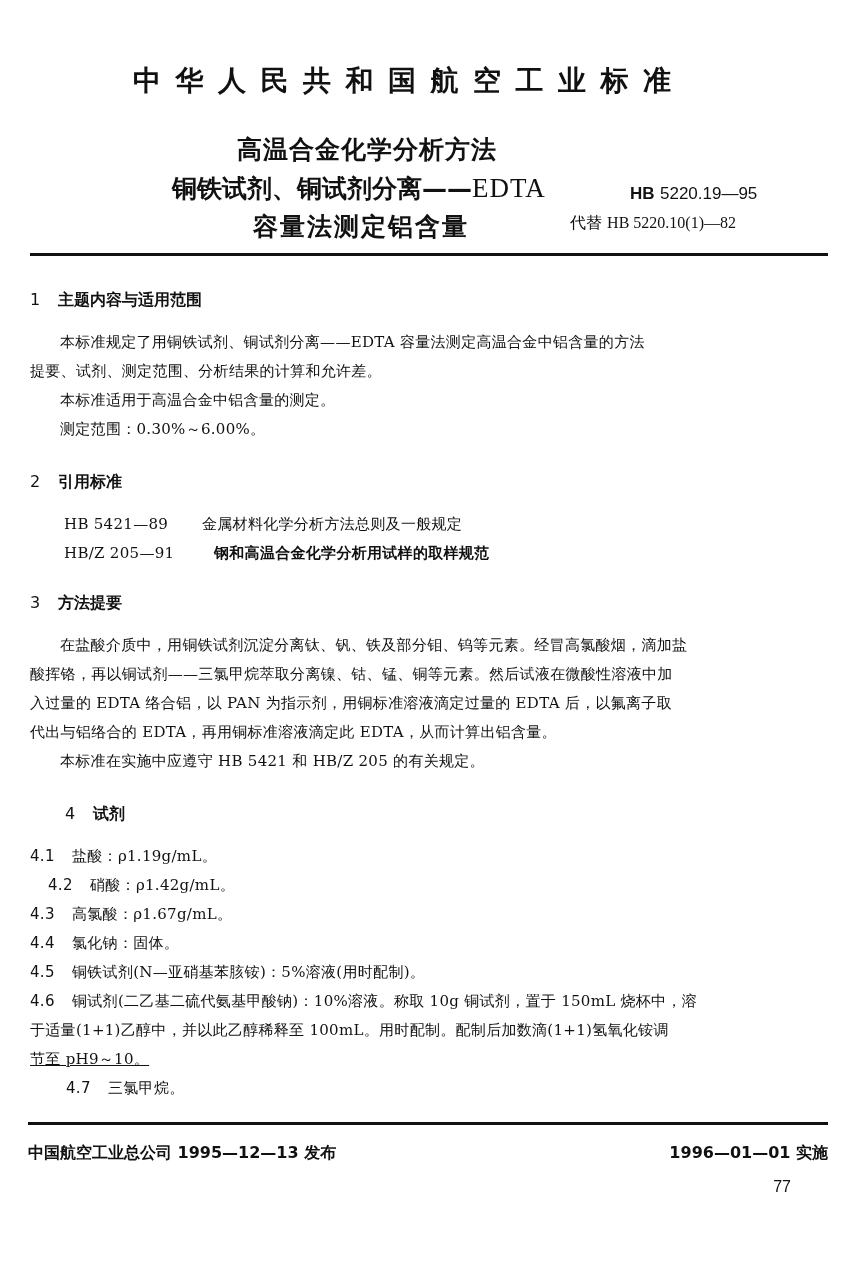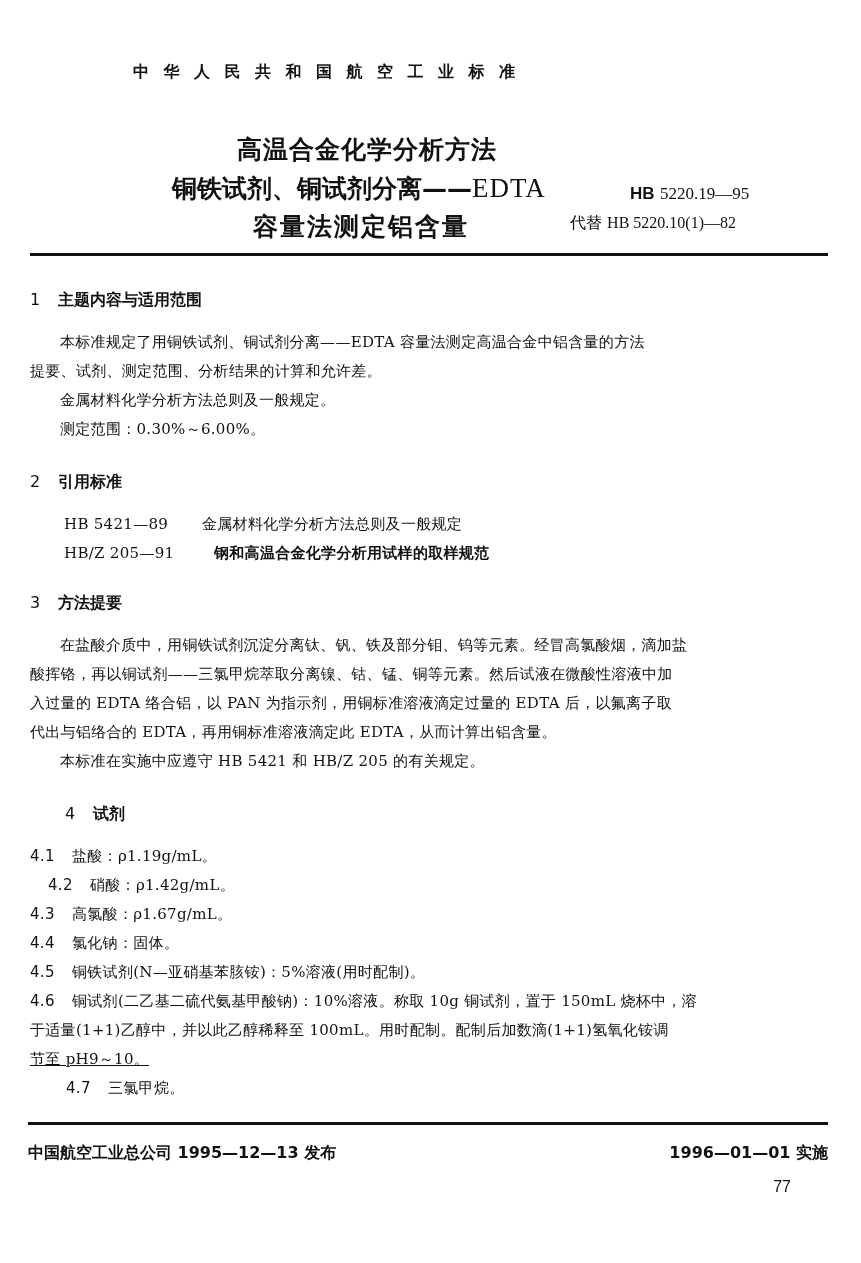--- a/index.html
+++ b/index.html
@@ -5,32 +5,32 @@
   html, body { margin: 0; padding: 0; background: #ffffff; }
   body {
     width: 861px; height: 1263px; position: relative; overflow: hidden;
     color: #111111;
     font-family: "DejaVu Serif", "Liberation Serif", serif;
   }
   .abs { position: absolute; white-space: nowrap; }
   .sans { font-family: "DejaVu Sans", "Liberation Sans", sans-serif; }
 
   .std-header {
-    left: 133px; top: 62px; font-size: 16px; font-weight: bold;
+    left: 133px; top: 62px; font-size: 28px; font-weight: bold;
     letter-spacing: 14.5px;
   }
   .title-line { font-size: 25px; font-weight: bold; }
   .t1 { left: 237px; top: 133px; letter-spacing: 1px; }
   .t2 { left: 172px; top: 172px; letter-spacing: 0px; }
   .t2 .latin { font-weight: normal; font-family: "Liberation Serif", serif; font-size: 27px; letter-spacing: 1px; }
   .t3 { left: 253px; top: 210px; letter-spacing: 2px; }
 
   .std-no { left: 630px; top: 183px; font-size: 17px; }
   .std-no .hb { font-weight: bold; font-family: Liberation Sans, sans-serif; }
-  .std-no .num { font-family: Liberation Serif, serif; }
+  .std-no .num { font-family: Liberation Sans, sans-serif; }
   .replaces { left: 570px; top: 213px; font-size: 16px; }
   .replaces .num { font-family: "Liberation Serif", serif; }
 
   .rule { position: absolute; background: #111111; }
   .rule-top { left: 30px; width: 798px; top: 253px; height: 3px; }
   .rule-bottom { left: 28px; width: 800px; top: 1122px; height: 3px; }
 
   .h { font-size: 16px; font-weight: bold; font-family: "DejaVu Sans", "Liberation Sans", sans-serif; }
   .h .no { font-weight: normal; display: inline-block; width: 28px; }
 
@@ -60,21 +60,21 @@
   <span class="num">HB 5220.10(1)—82</span>
 </div>
 
 <div class="rule rule-top"></div>
 
 <div class="abs h" style="left:30px; top:290px;">
   <span class="no">1</span><span>主题内容与适用范围</span>
 </div>
 <div class="abs p" style="left:60px; top:333px;">本标准规定了用铜铁试剂、铜试剂分离——EDTA 容量法测定高温合金中铝含量的方法</div>
 <div class="abs p" style="left:30px; top:362px;">提要、试剂、测定范围、分析结果的计算和允许差。</div>
-<div class="abs p" style="left:60px; top:391px;">金属材料化学分析方法总则及一般规定。</div>
+<div class="abs p" style="left:60px; top:391px;">本标准适用于高温合金中铝含量的测定。</div>
 <div class="abs p" style="left:60px; top:420px;">测定范围：0.30%～6.00%。</div>
 
 <div class="abs h" style="left:30px; top:472px;">
   <span class="no">2</span><span>引用标准</span>
 </div>
 <div class="abs p" style="left:64px; top:515px;">
   <span style="display:inline-block; width:138px;">HB 5421—89</span><span>金属材料化学分析方法总则及一般规定</span>
 </div>
 <div class="abs p" style="left:64px; top:544px;">
   <span style="display:inline-block; width:150px;">HB/Z 205—91</span><span style="font-weight:bold;">钢和高温合金化学分析用试样的取样规范</span>

